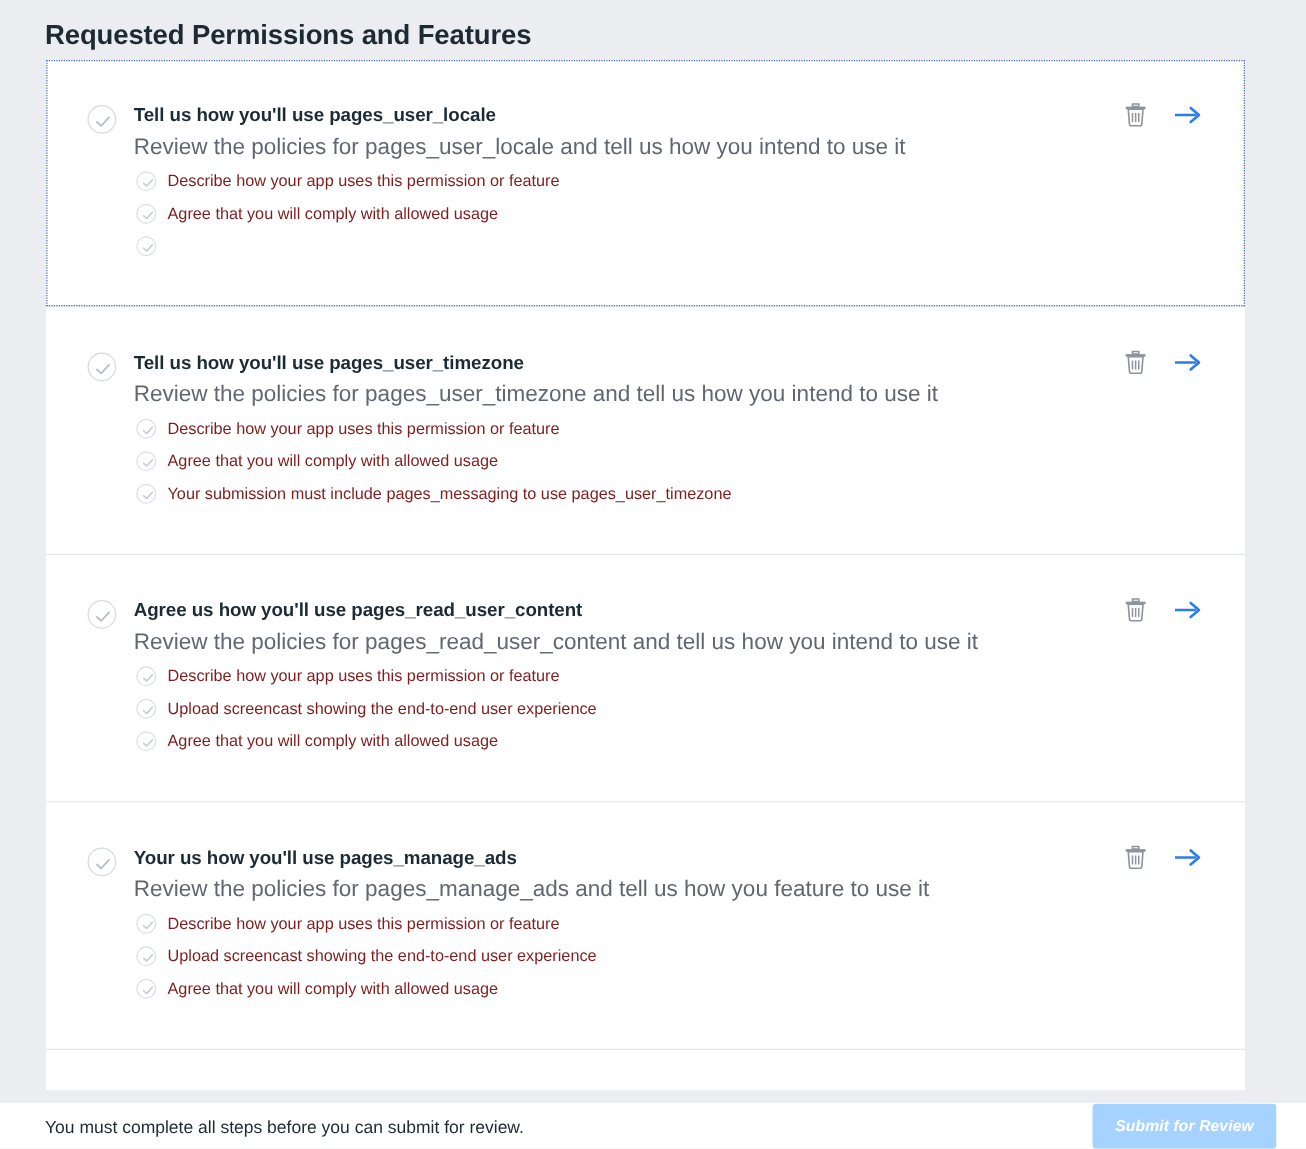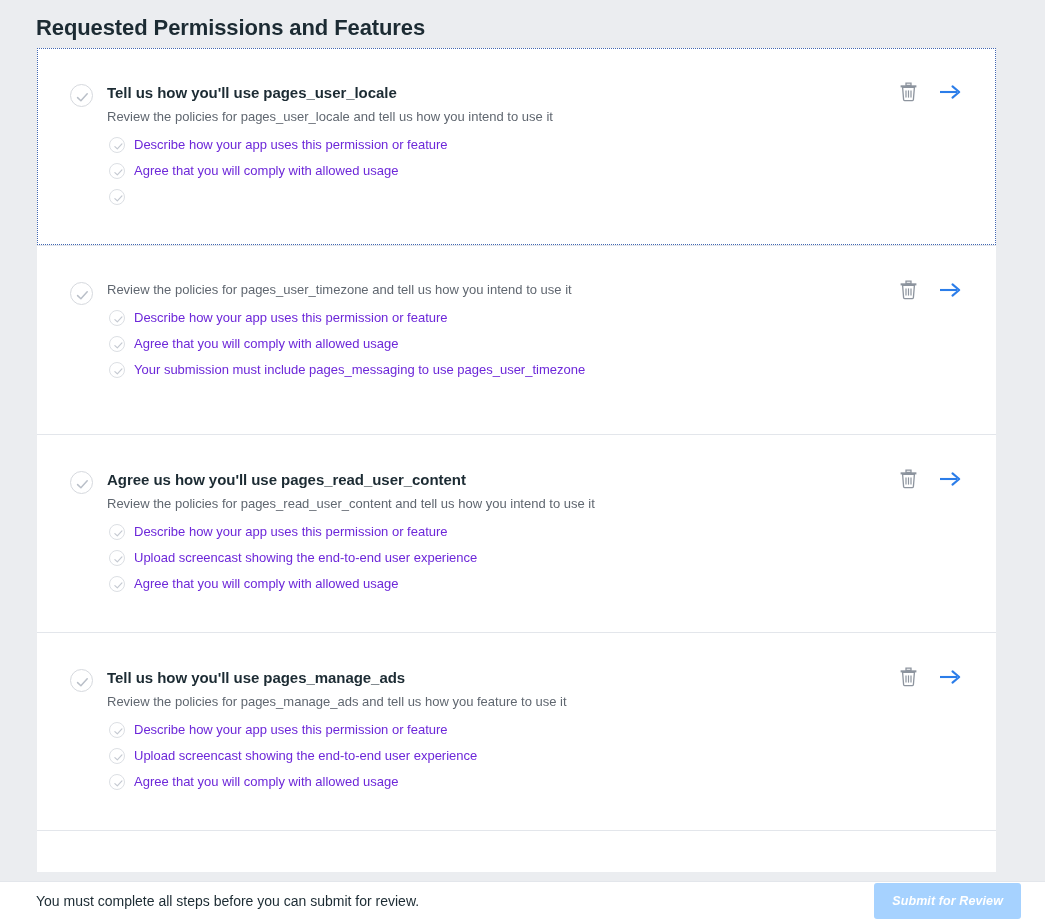--- a/index.html
+++ b/index.html
@@ -95,35 +95,35 @@
   .card-title {
     font-size: 15px;
     font-weight: bold;
     color: #1c2b33;
     line-height: 20px;
     letter-spacing: -0.05px;
     margin-bottom: 5px;
   }
 
   .card-subtitle {
-    font-size: 13px;
+    font-size: 18px;
     color: #606770;
     line-height: 18px;
     margin-bottom: 6px;
   }
 
   .requirements { list-style: none; }
 
   .req-item {
     position: relative;
     padding-left: 27px;
     min-height: 26px;
     line-height: 26px;
     font-size: 13px;
-    color: #6d28d9;
+    color: #7f1d1d;
   }
 
   .req-check {
     position: absolute;
     left: 2px;
     top: 5px;
     width: 16px;
     height: 16px;
     border-radius: 50%;
     border: 1px solid #dcdfe4;
@@ -247,20 +247,21 @@
             </div>
           </div>
         </div>
         <div class="card">
           <div class="card-inner">
             <span class="status-circle">
               <svg width="15" height="15" viewBox="0 0 14 14">
                 <path d="M2.4 7.1 L5.5 10 L11.4 3.6" fill="none" stroke="#b9bfc8" stroke-width="1.4" stroke-linecap="round" stroke-linejoin="round"></path>
               </svg>
             </span>
+            <div class="card-title">Tell us how you'll use pages_user_timezone</div>
             <div class="card-subtitle">Review the policies for pages_user_timezone and tell us how you intend to use it</div>
             <ul class="requirements">
               <li class="req-item"><span class="req-check">
                   <svg width="11" height="11" viewBox="0 0 14 14">
                     <path d="M2.4 7.1 L5.5 10 L11.4 3.6" fill="none" stroke="#c4c9d1" stroke-width="1.5" stroke-linecap="round" stroke-linejoin="round"></path>
                   </svg>
                 </span><span>Describe how your app uses this permission or feature</span></li>
               <li class="req-item"><span class="req-check">
                   <svg width="11" height="11" viewBox="0 0 14 14">
                     <path d="M2.4 7.1 L5.5 10 L11.4 3.6" fill="none" stroke="#c4c9d1" stroke-width="1.5" stroke-linecap="round" stroke-linejoin="round"></path>
@@ -338,21 +339,21 @@
             </div>
           </div>
         </div>
         <div class="card">
           <div class="card-inner">
             <span class="status-circle">
               <svg width="15" height="15" viewBox="0 0 14 14">
                 <path d="M2.4 7.1 L5.5 10 L11.4 3.6" fill="none" stroke="#b9bfc8" stroke-width="1.4" stroke-linecap="round" stroke-linejoin="round"></path>
               </svg>
             </span>
-            <div class="card-title">Tell us how you'll use pages_manage_ads</div>
+            <div class="card-title">Your us how you'll use pages_manage_ads</div>
             <div class="card-subtitle">Review the policies for pages_manage_ads and tell us how you feature to use it</div>
             <ul class="requirements">
               <li class="req-item"><span class="req-check">
                   <svg width="11" height="11" viewBox="0 0 14 14">
                     <path d="M2.4 7.1 L5.5 10 L11.4 3.6" fill="none" stroke="#c4c9d1" stroke-width="1.5" stroke-linecap="round" stroke-linejoin="round"></path>
                   </svg>
                 </span><span>Describe how your app uses this permission or feature</span></li>
               <li class="req-item"><span class="req-check">
                   <svg width="11" height="11" viewBox="0 0 14 14">
                     <path d="M2.4 7.1 L5.5 10 L11.4 3.6" fill="none" stroke="#c4c9d1" stroke-width="1.5" stroke-linecap="round" stroke-linejoin="round"></path>

